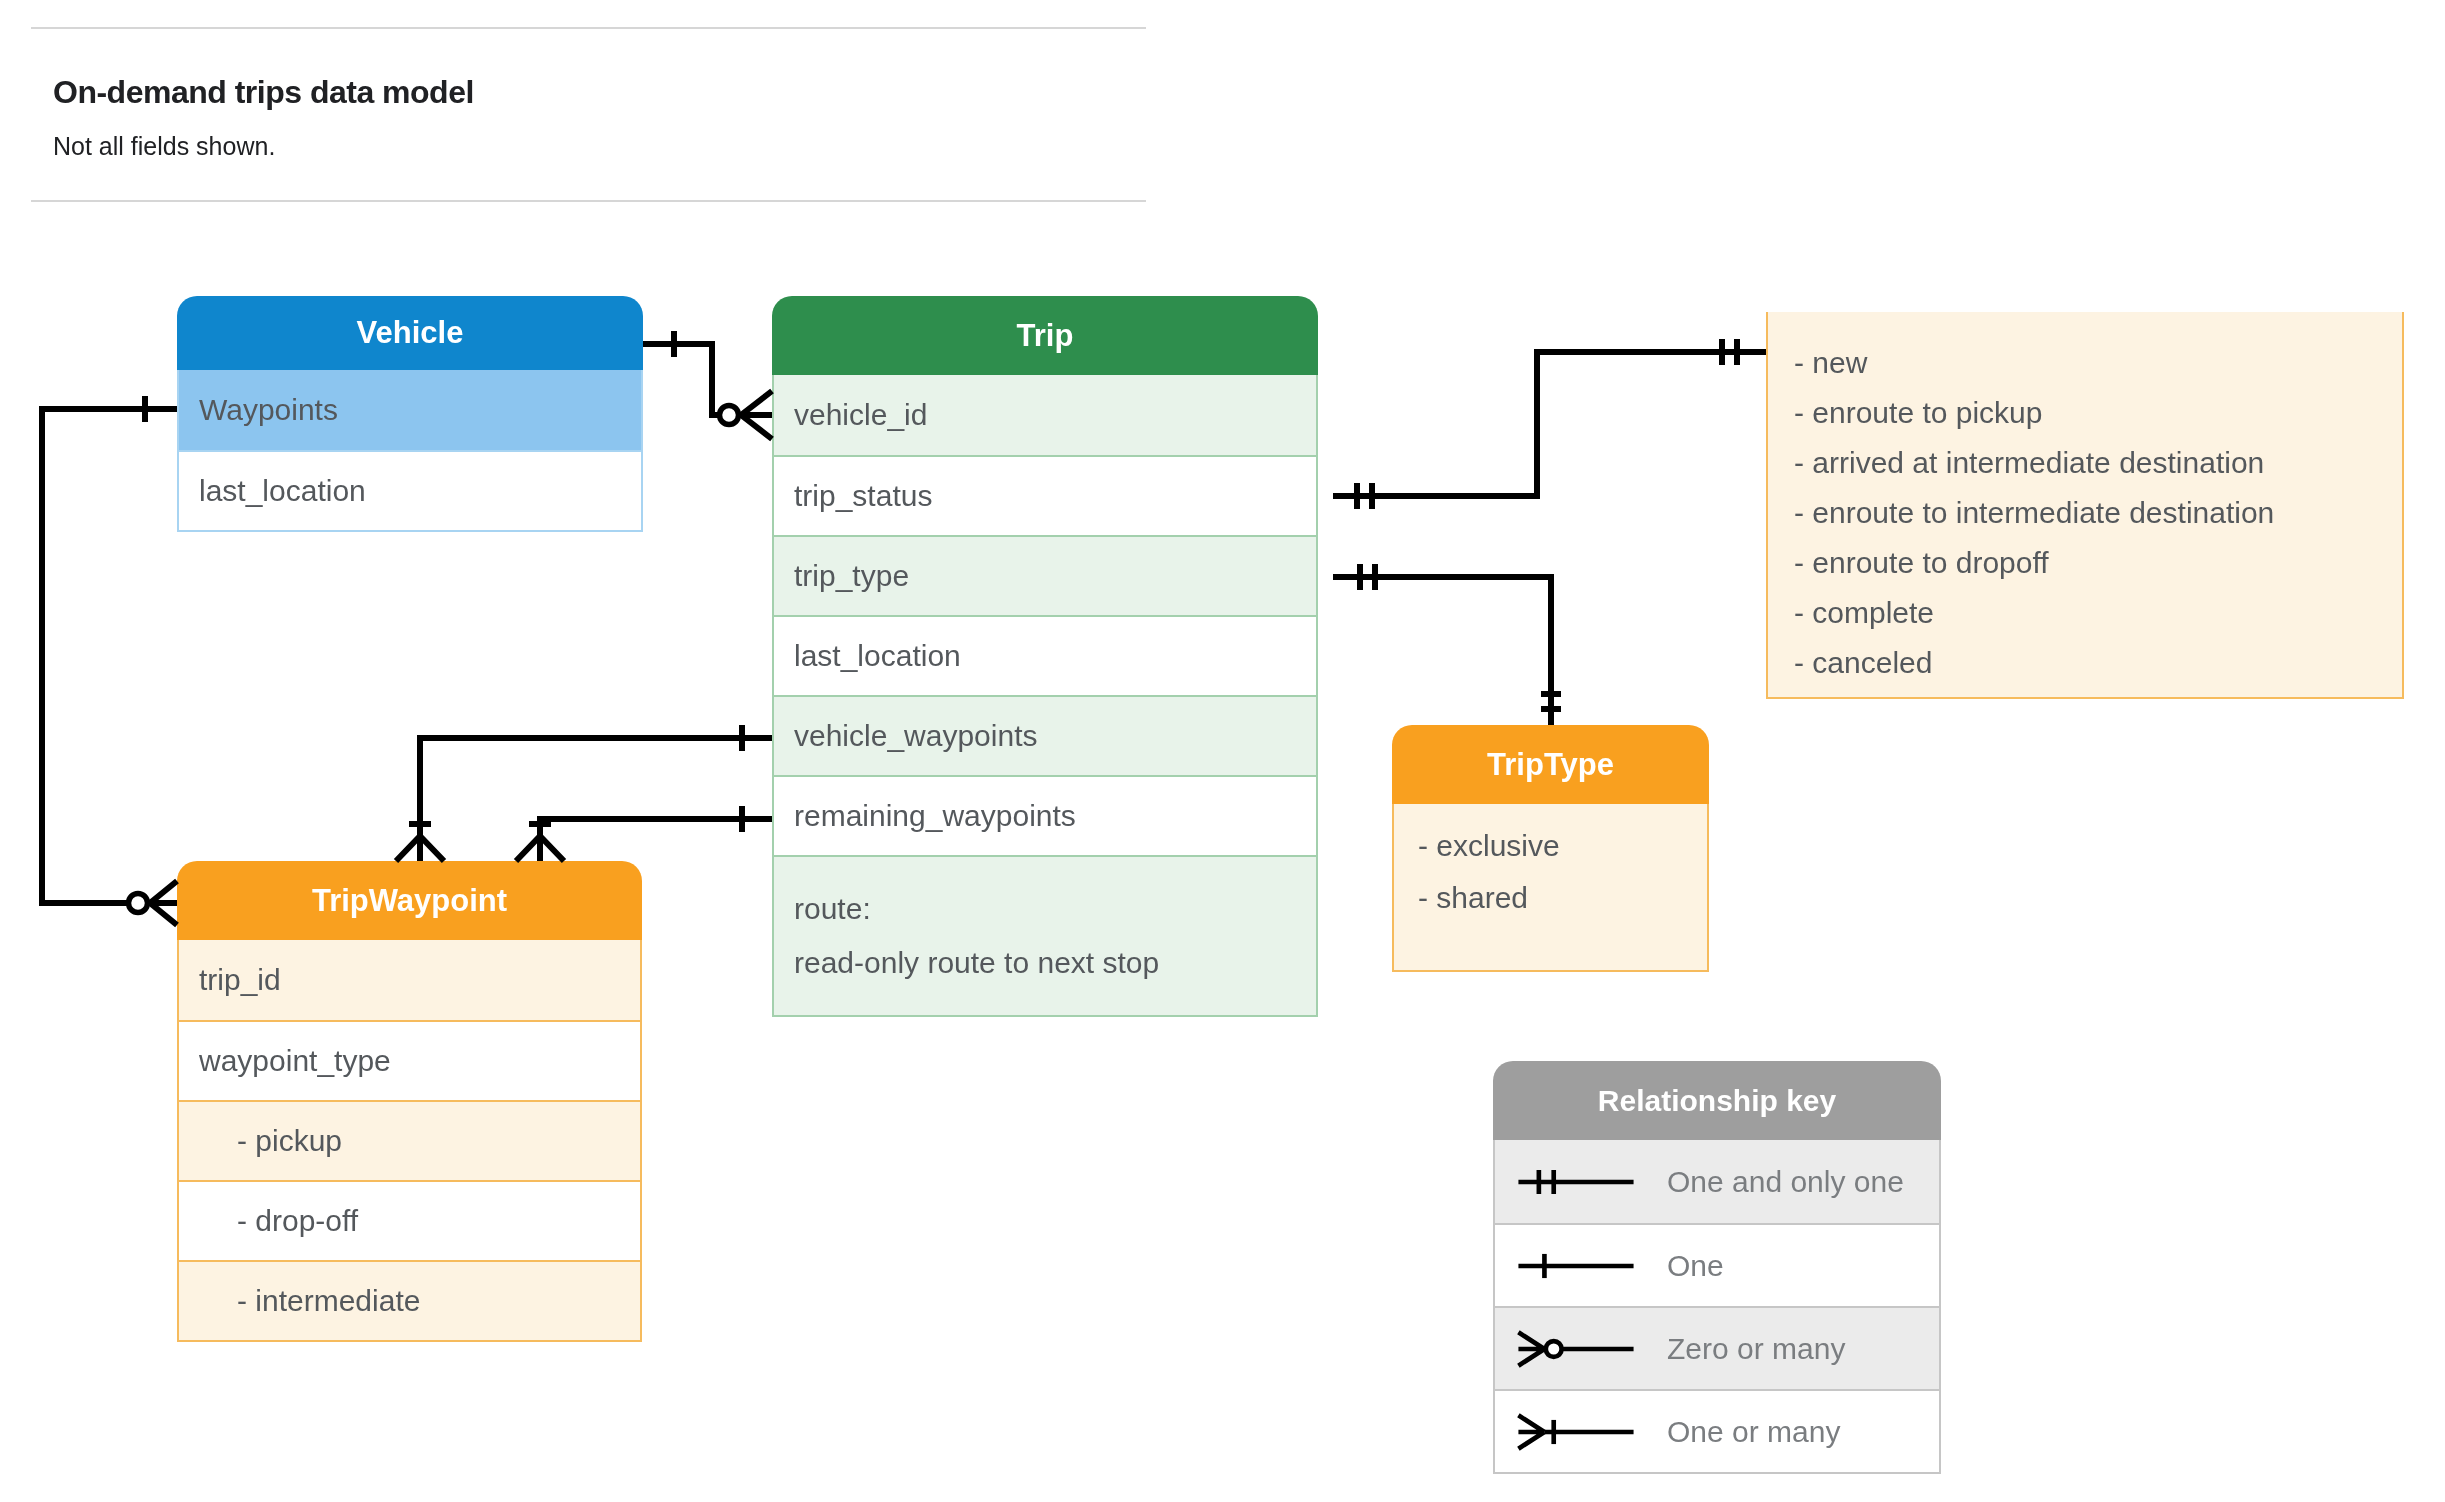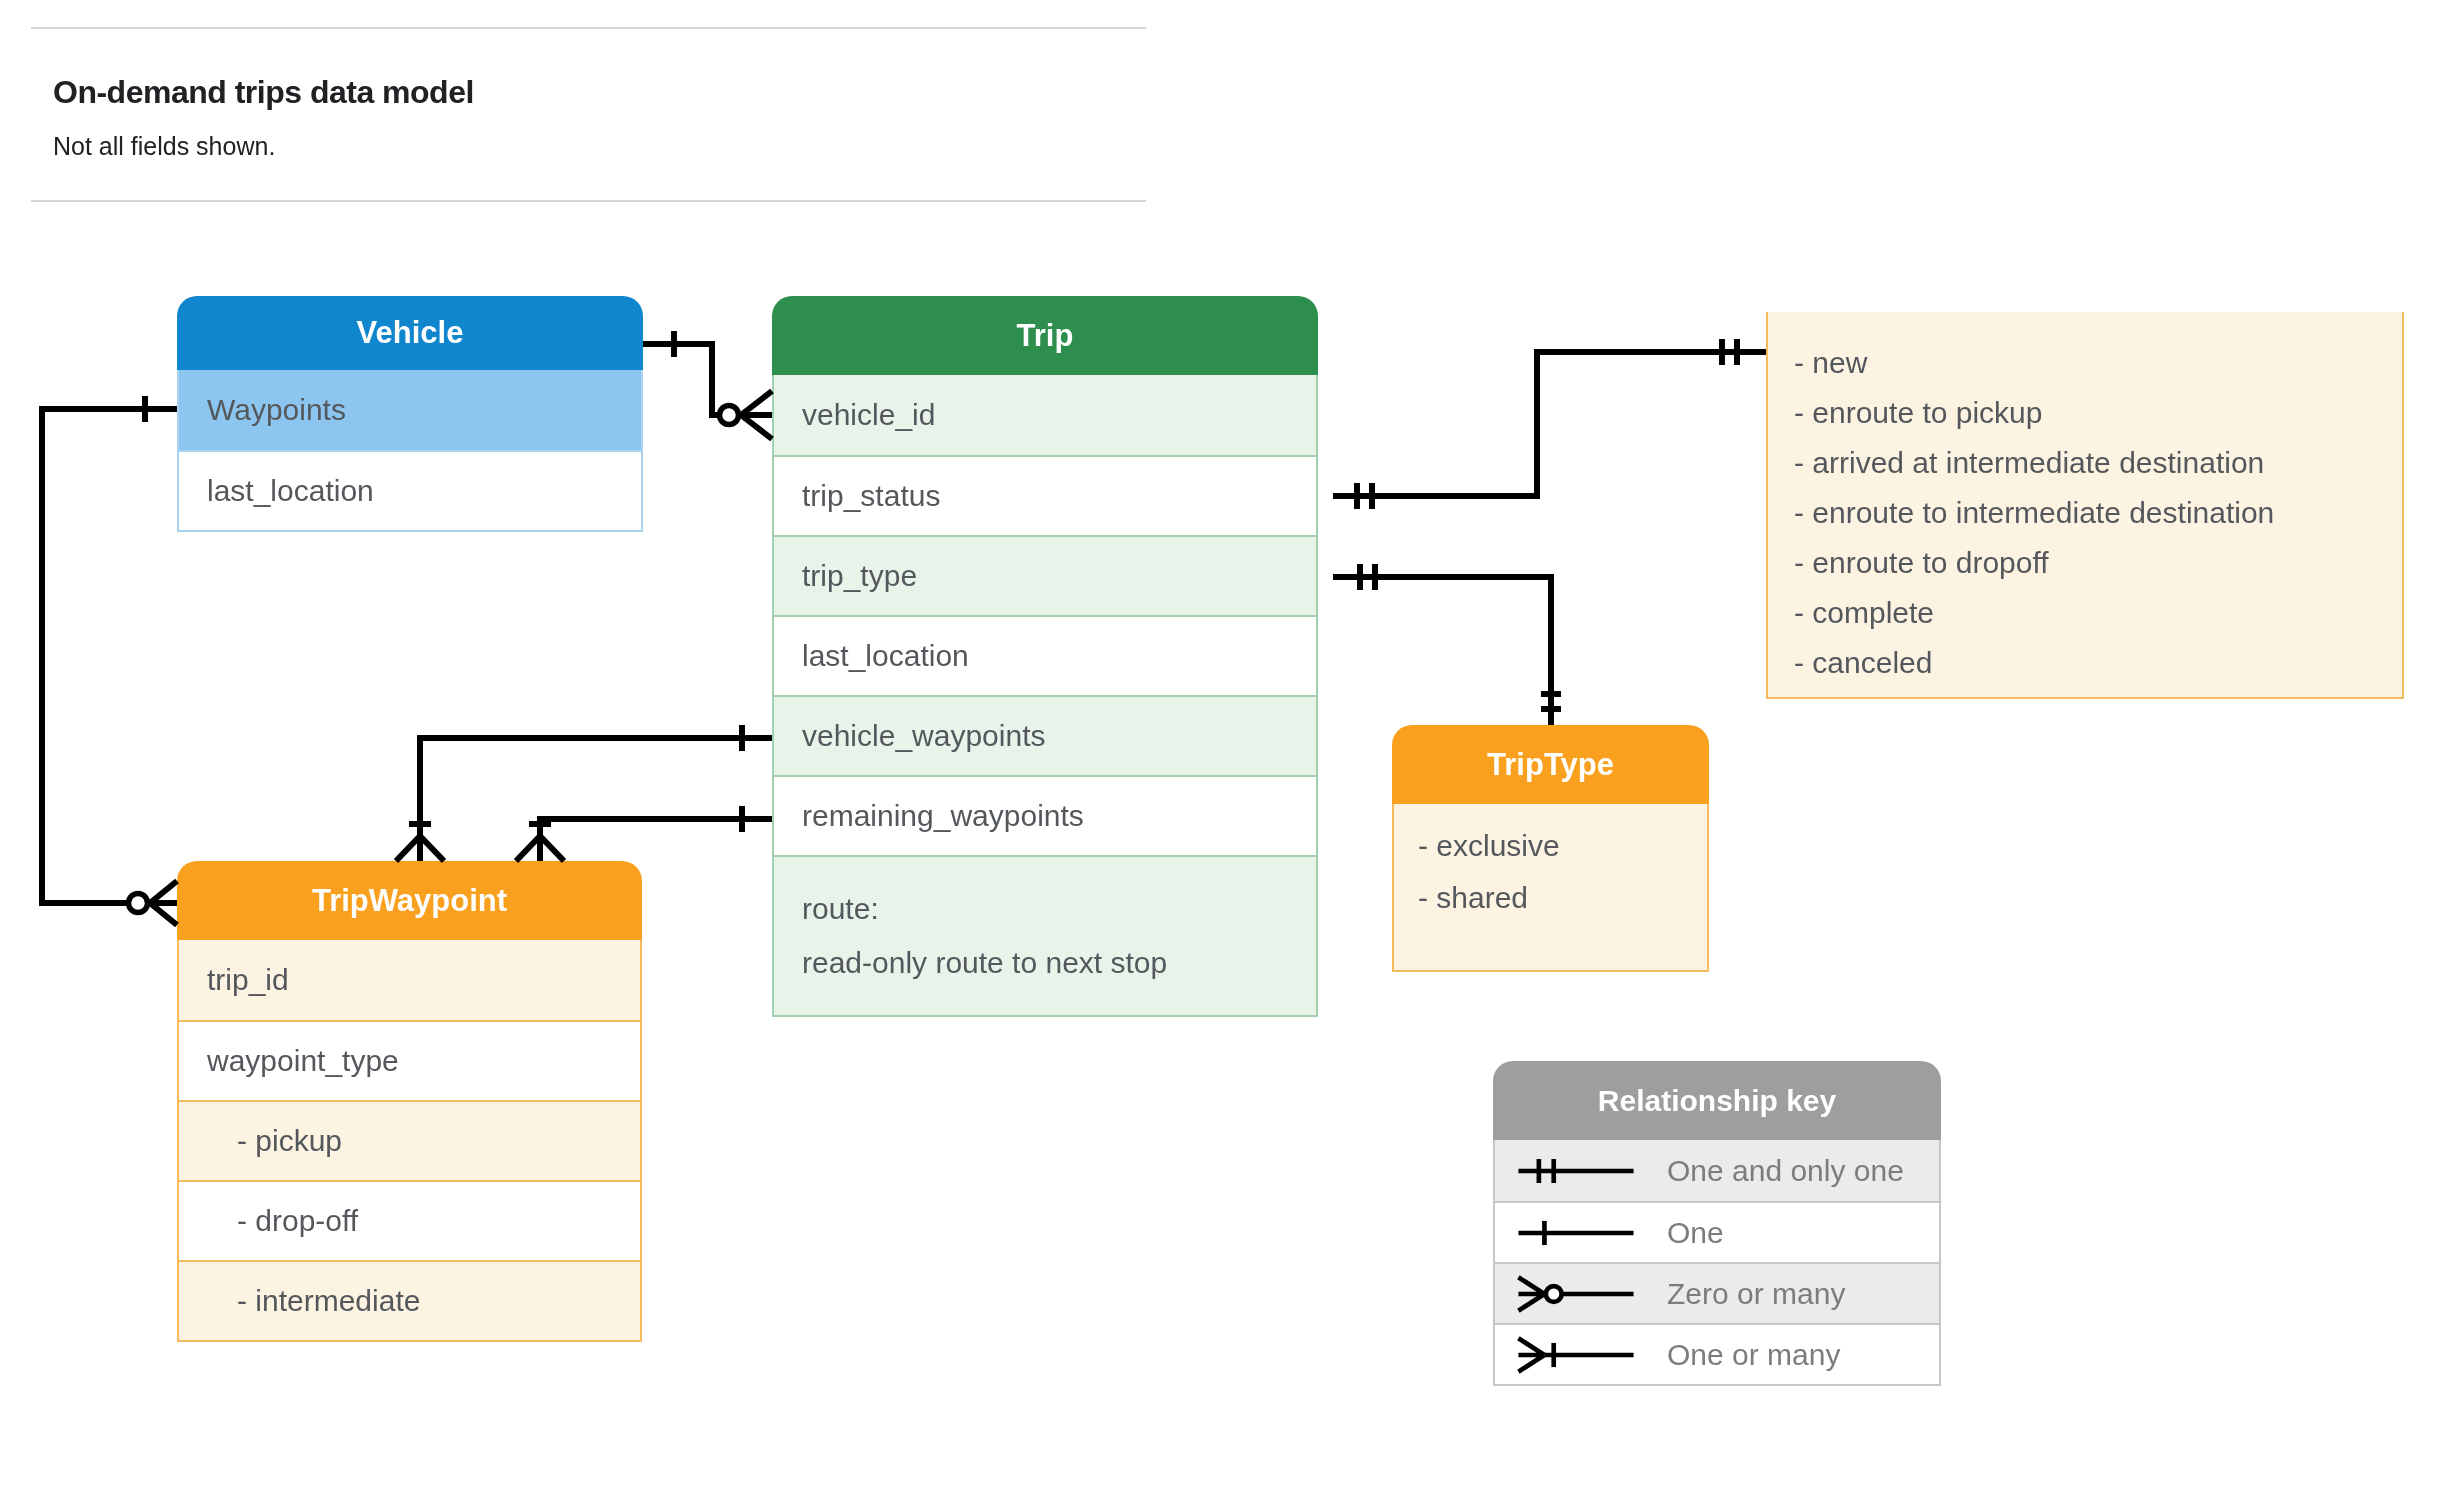--- a/index.html
+++ b/index.html
@@ -19,21 +19,21 @@
   .page-title{position:absolute; left:53px; top:74px; font-size:32px; font-weight:700; color:var(--title-text); letter-spacing:-0.5px;}
   .page-subtitle{position:absolute; left:53px; top:132px; font-size:25px; font-weight:400; color:var(--title-text);}
 
   .tbl{position:absolute; box-sizing:border-box; z-index:2;}
   .tbl-header{
     box-sizing:border-box; display:flex; align-items:center; justify-content:center;
     border-radius:20px 20px 0 0; color:#fff; font-weight:700; font-size:31px; height:79px;
   }
   .tbl-body{box-sizing:border-box; border:2px solid; border-top:none;}
   .row{box-sizing:border-box; display:flex; align-items:center; height:80px;
-       font-size:30px; color:var(--field-text); padding-left:28px;}
+       font-size:30px; color:var(--field-text); padding-left:20px;}
   .row + .row{border-top:2px solid;}
   .indent{padding-left:58px;}
 
   
   .t-blue .tbl-header{background:var(--blue-header); height:74px;}
   .t-blue .tbl-body{border-color:var(--blue-border);}
   .t-blue .row{border-color:var(--blue-border);}
   .bg-blue{background:var(--blue-row);}
   
   .t-green .tbl-header{background:var(--green-header);}
@@ -41,21 +41,21 @@
   .t-green .row{border-color:var(--green-border);}
   .bg-green{background:var(--green-row);}
   
   .t-orange .tbl-header{background:var(--orange-header);}
   .t-orange .tbl-body{border-color:var(--orange-border);}
   .t-orange .row{border-color:var(--orange-border);}
   .bg-cream{background:var(--orange-row);}
   
   .t-gray .tbl-header{background:var(--gray-header); font-size:30px;}
   .t-gray .tbl-body{border-color:var(--gray-border);}
-  .t-gray .row{border-color:var(--gray-border); height:61px; color:var(--key-text); padding-left:16px;}
+  .t-gray .row{border-color:var(--gray-border); height:83px; color:var(--key-text); padding-left:16px;}
   .bg-gray{background:var(--gray-row);}
   .bg-white{background:#ffffff;}
 
   .row-route{height:160px; flex-direction:column; align-items:flex-start; justify-content:center; row-gap:24px;}
   .row-route div{line-height:30px;}
 
   .list-body{padding:26px 10px 0 26px; font-size:30px; color:var(--field-text);}
   .list-body div{line-height:50px;}
   .t-orange .list-small{padding:16px 10px 0 24px;}
   .list-small div{line-height:52px;}

